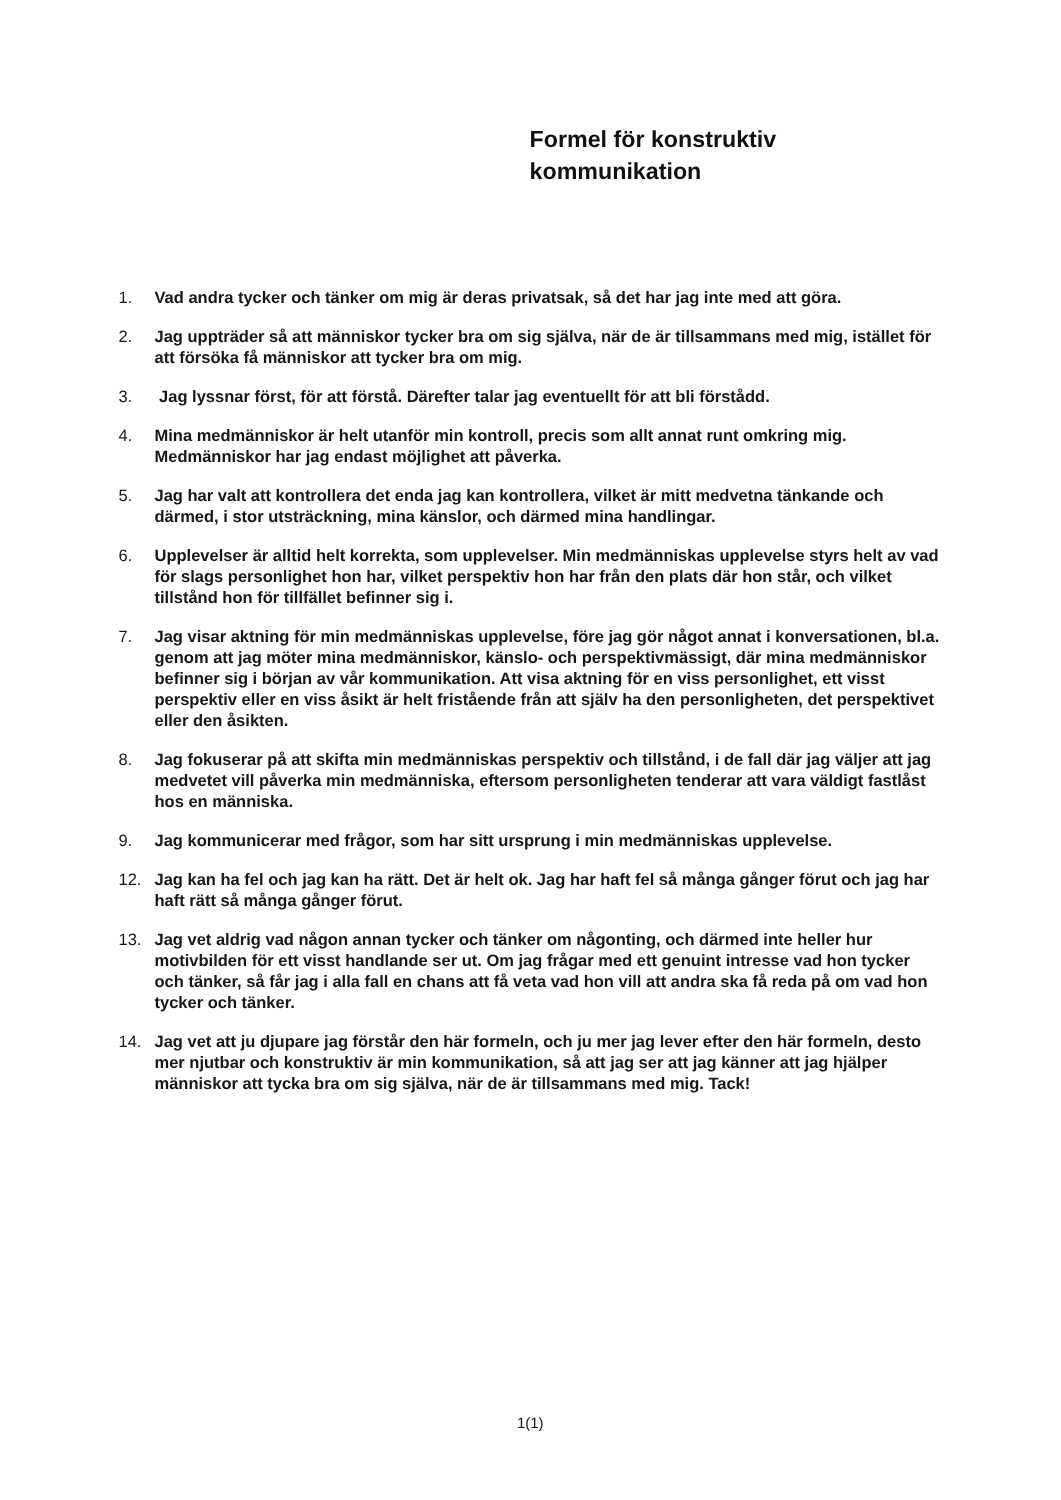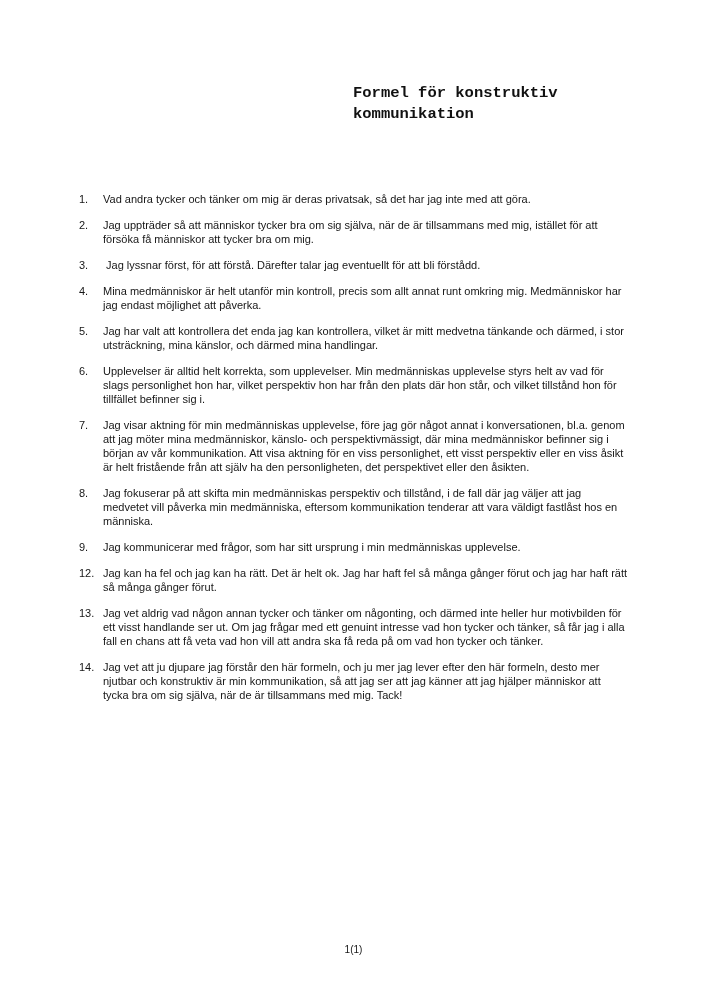--- a/index.html
+++ b/index.html
@@ -19,21 +19,20 @@
   .doc-title {
     position: absolute;
     left: 353px;
     top: 83px;
     width: 235px;
     margin: 0;
     font-size: 15.5px;
     line-height: 21px;
     font-weight: bold;
     color: #111111;
-    font-family: Liberation Mono, monospace;
   }
   .numbered-list {
     position: absolute;
     left: 79px;
     top: 192px;
     width: 549px;
   }
   .list-item {
     display: flex;
     align-items: flex-start;
@@ -41,20 +40,21 @@
     line-height: 14px;
     margin-bottom: 12px;
   }
   .item-number {
     flex: 0 0 24px;
     width: 24px;
   }
   .item-text {
     flex: 1;
     white-space: pre-wrap;
+    font-weight: bold;
   }
   .page-footer {
     position: absolute;
     left: 0;
     top: 943px;
     width: 100%;
     text-align: center;
     font-size: 10px;
     line-height: 14px;
     color: #161616;
@@ -97,21 +97,21 @@
     <span class="item-text">Upplevelser är alltid helt korrekta, som upplevelser. Min medmänniskas upplevelse styrs helt av vad för slags personlighet hon har, vilket perspektiv hon har från den plats där hon står, och vilket tillstånd hon för tillfället befinner sig i.</span>
   </div>
 
   <div class="list-item">
     <span class="item-number">7.</span>
     <span class="item-text">Jag visar aktning för min medmänniskas upplevelse, före jag gör något annat i konversationen, bl.a. genom att jag möter mina medmänniskor, känslo- och perspektivmässigt, där mina medmänniskor befinner sig i början av vår kommunikation. Att visa aktning för en viss personlighet, ett visst perspektiv eller en viss åsikt är helt fristående från att själv ha den personligheten, det perspektivet eller den åsikten.</span>
   </div>
 
   <div class="list-item">
     <span class="item-number">8.</span>
-    <span class="item-text">Jag fokuserar på att skifta min medmänniskas perspektiv och tillstånd, i de fall där jag väljer att jag medvetet vill påverka min medmänniska, eftersom kommunikation tenderar att vara väldigt fastlåst hos en människa.</span>
+    <span class="item-text">Jag fokuserar på att skifta min medmänniskas perspektiv och tillstånd, i de fall där jag väljer att jag medvetet vill påverka min medmänniska, eftersom personligheten tenderar att vara väldigt fastlåst hos en människa.</span>
   </div>
 
   <div class="list-item">
     <span class="item-number">9.</span>
     <span class="item-text">Jag kommunicerar med frågor, som har sitt ursprung i min medmänniskas upplevelse.</span>
   </div>
 
 
 
   <div class="list-item">

